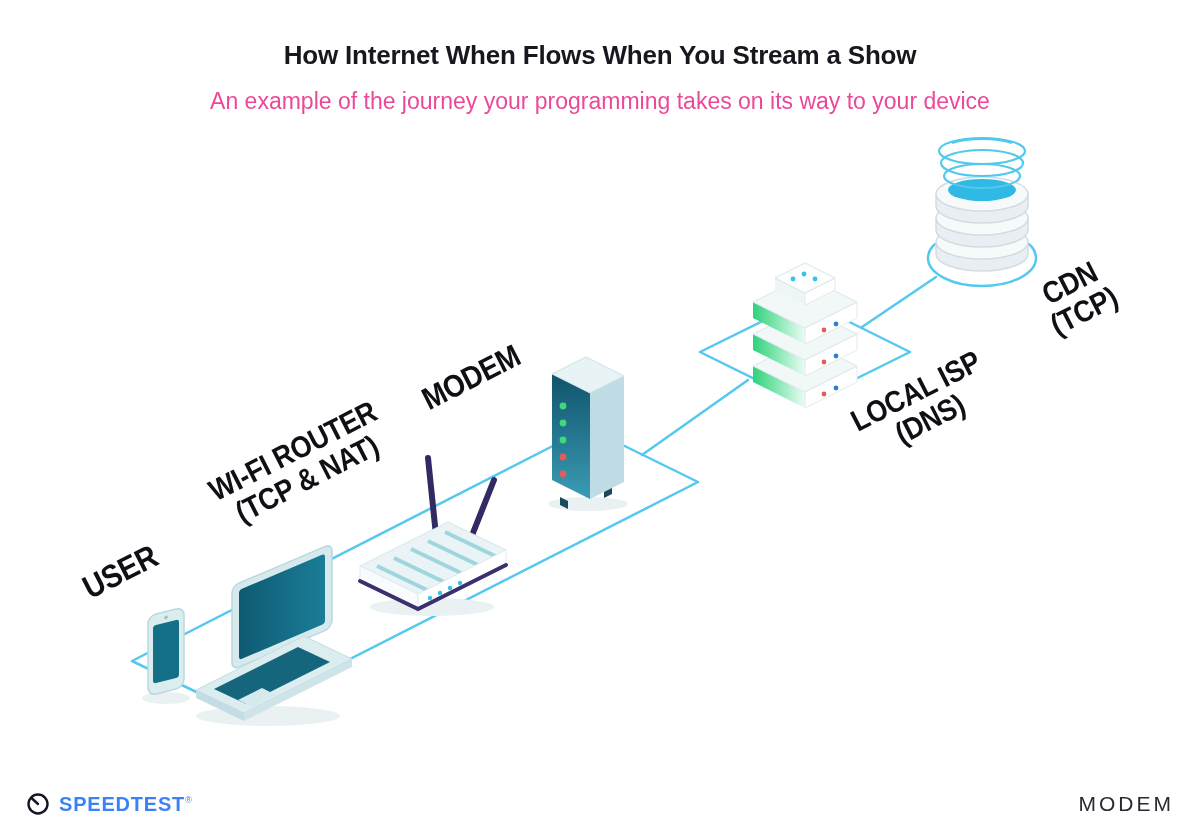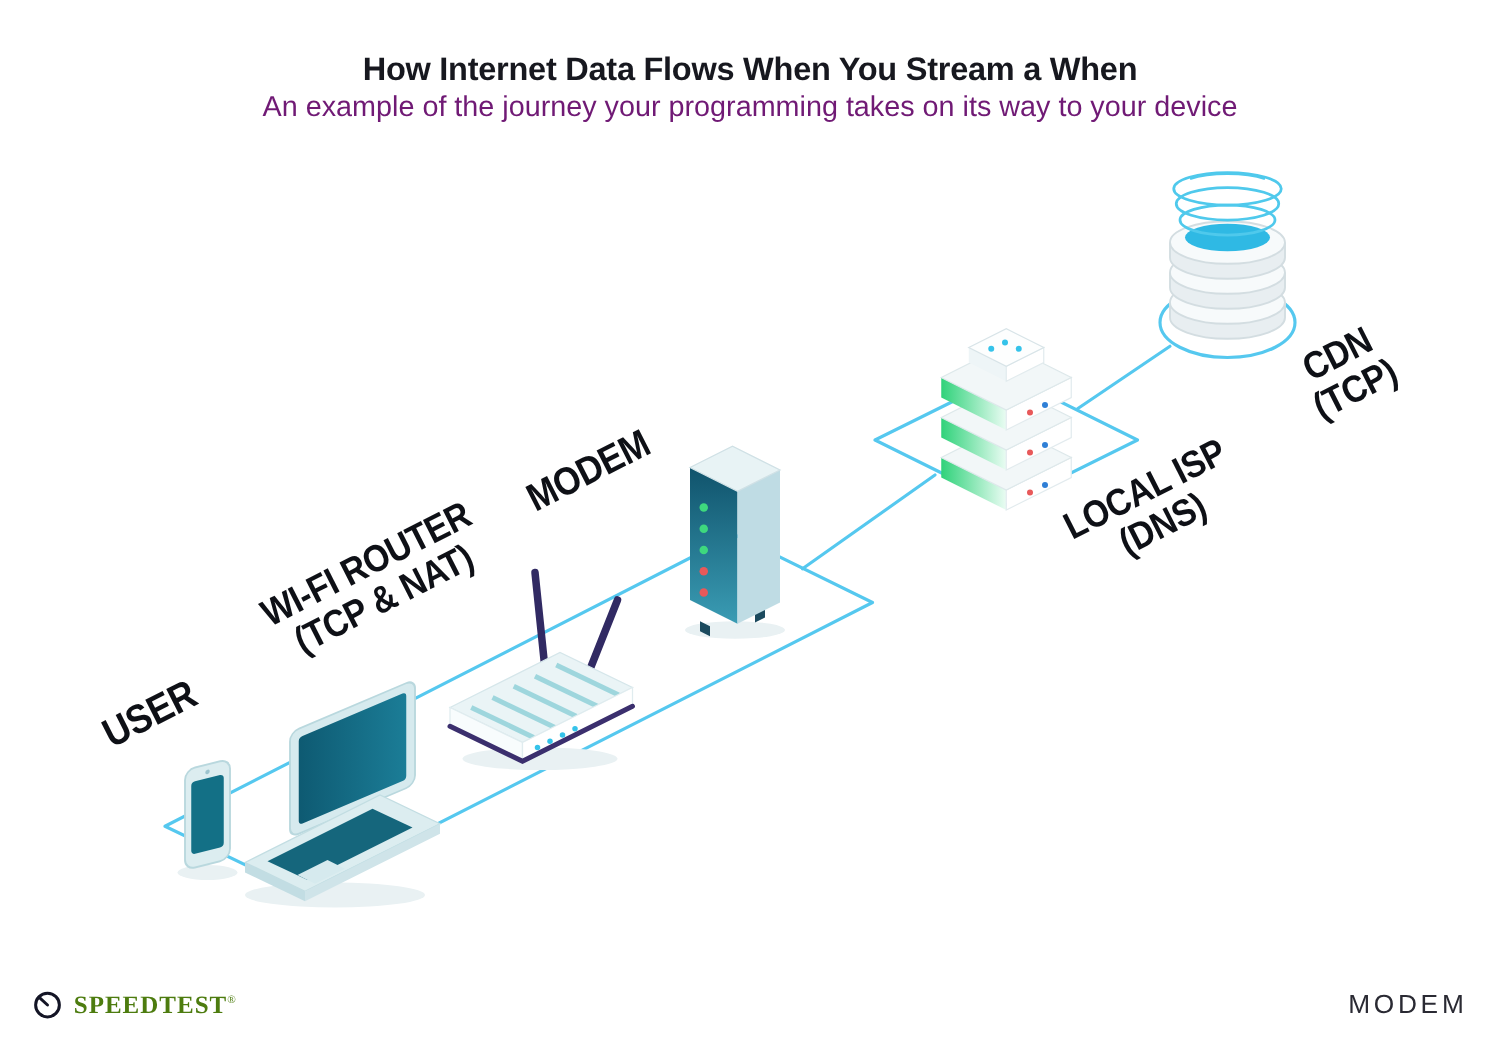--- a/index.html
+++ b/index.html
@@ -2,47 +2,47 @@
 <html><head>
 <meta charset="utf-8">
 <style>
   * { margin:0; padding:0; box-sizing:border-box; }
   html,body { background:#ffffff; }
   body { font-family:"Liberation Sans", sans-serif; }
   .stage { position:relative; width:1200px; height:836px; background:#ffffff; overflow:hidden; }
 
   .header { position:absolute; top:40px; left:0; width:100%; text-align:center; }
   .title { font-size:26px; font-weight:700; color:#17181f; letter-spacing:-0.2px; }
-  .subtitle { margin-top:1px; font-size:23px; font-weight:400; color:#701a75; }
+  .subtitle { margin-top:17px; font-size:23px; font-weight:400; color:#ec4899; }
 
   svg.canvas { position:absolute; left:0; top:0; }
 
   .node-label { position:absolute; text-align:center; font-weight:800; color:#0e1016;
                 transform:rotate(-27deg) scale(0.96,1.08); line-height:1.05; letter-spacing:-0.3px; }
   .node-label .sub:empty { display:none; }
 
   .label-user   { left:40px;  top:556px; width:160px; font-size:30px; }
   .label-wifi   { left:175px; top:436px; width:250px; font-size:28px; }
   .label-modem  { left:396px; top:362px; width:150px; font-size:29px; }
   .label-isp    { left:828px; top:376px; width:190px; font-size:28px; }
   .label-cdn    { left:1012px;top:268px; width:130px; font-size:28px; }
 
   .footer-left { position:absolute; left:26px; bottom:20px; display:flex; align-items:center; gap:9px; }
-  .brand-speedtest { font-size:20px; font-weight:700; color:#4d7c0f; letter-spacing:0.8px;font-family:Liberation Serif, serif; }
+  .brand-speedtest { font-size:20px; font-weight:700; color:#3b82f6; letter-spacing:0.8px; }
   .brand-speedtest sup { font-size:9px; font-weight:400; }
   .footer-right { position:absolute; right:26px; bottom:20px; font-size:21px; color:#2a2a33;
                   letter-spacing:3px; font-weight:500; }
 </style>
 </head>
 <body>
 
 <div class="stage">
 
   <div class="header">
-    <div class="title">How Internet Data Flows When You Stream a When</div>
+    <div class="title">How Internet When Flows When You Stream a Show</div>
     <div class="subtitle">An example of the journey your programming takes on its way to your device</div>
   </div>
 
   <svg class="canvas" width="1200" height="836" viewBox="0 0 1200 836">
     <defs>
       <linearGradient id="gradModem" x1="0" y1="0" x2="0" y2="1">
         <stop offset="0" stop-color="#10536c"></stop>
           <stop offset="1" stop-color="#3a9cb4"></stop>
       </linearGradient>
       <linearGradient id="gradGreen" x1="0" y1="0" x2="1" y2="0">

